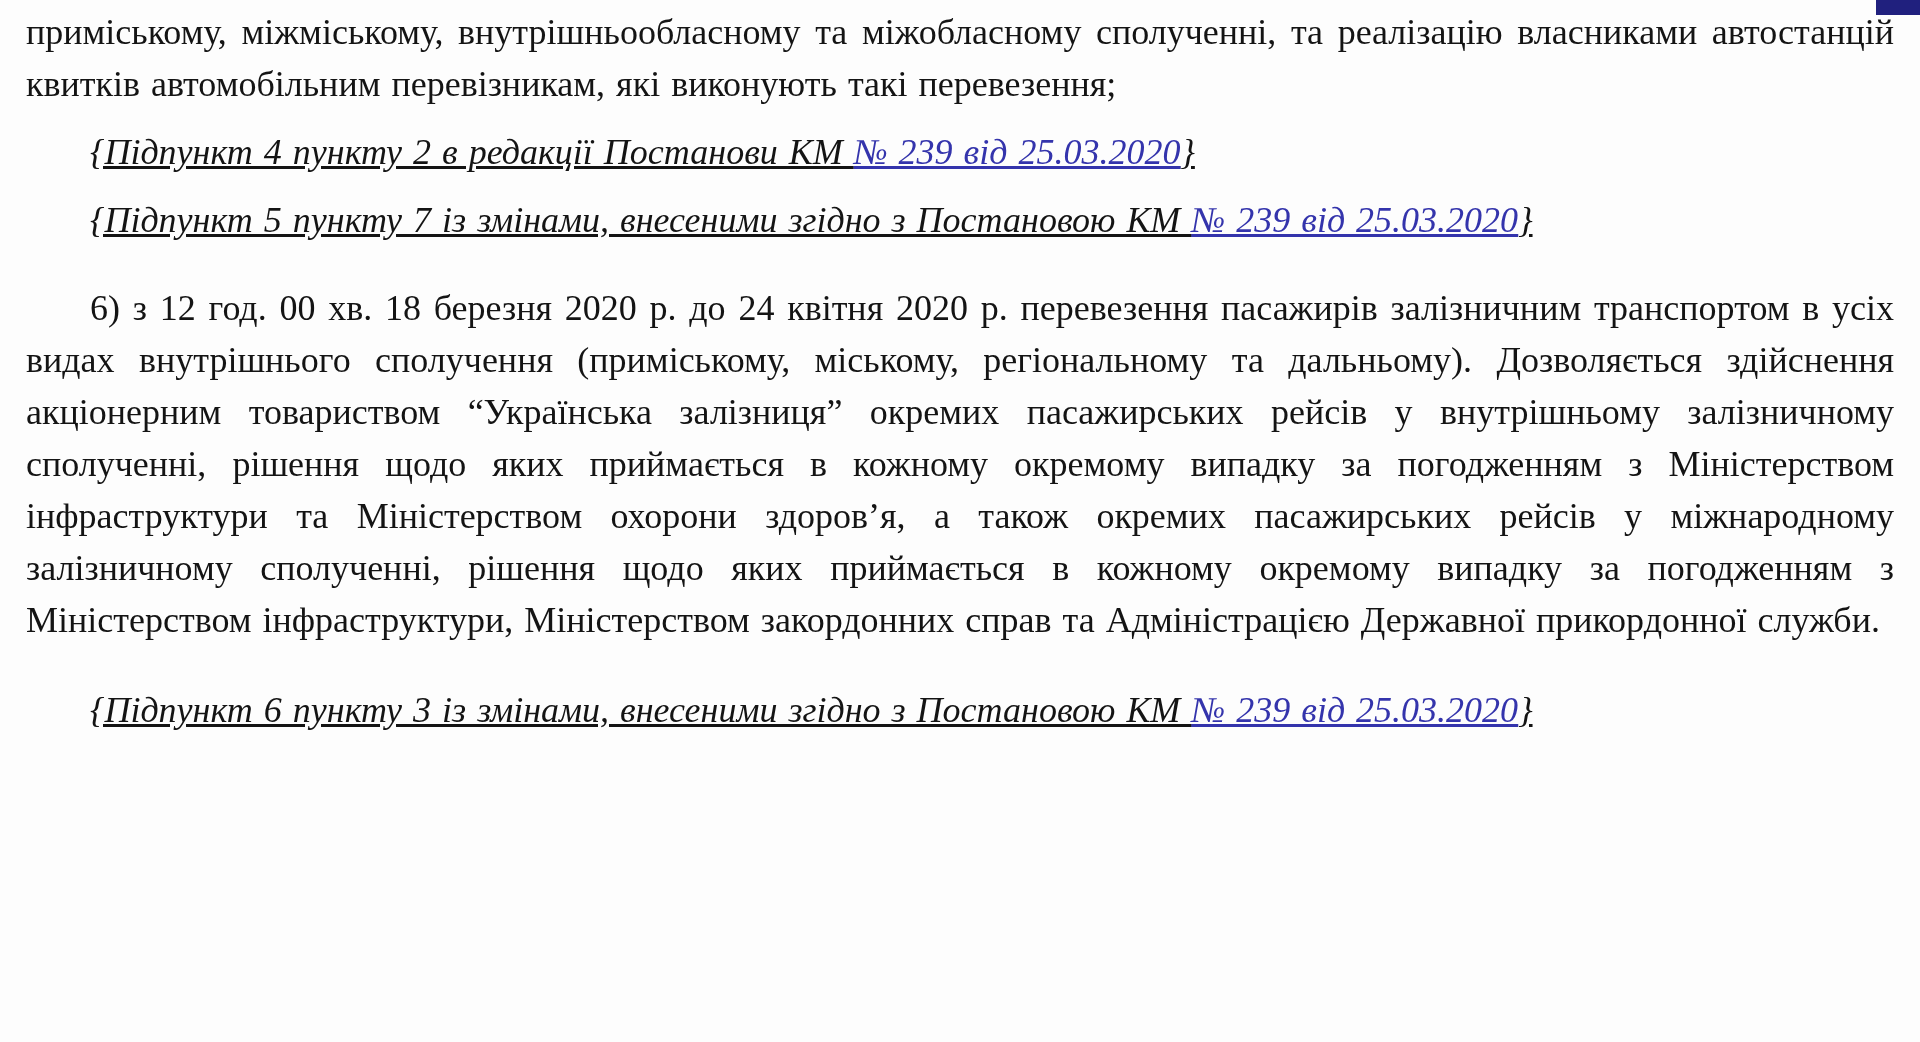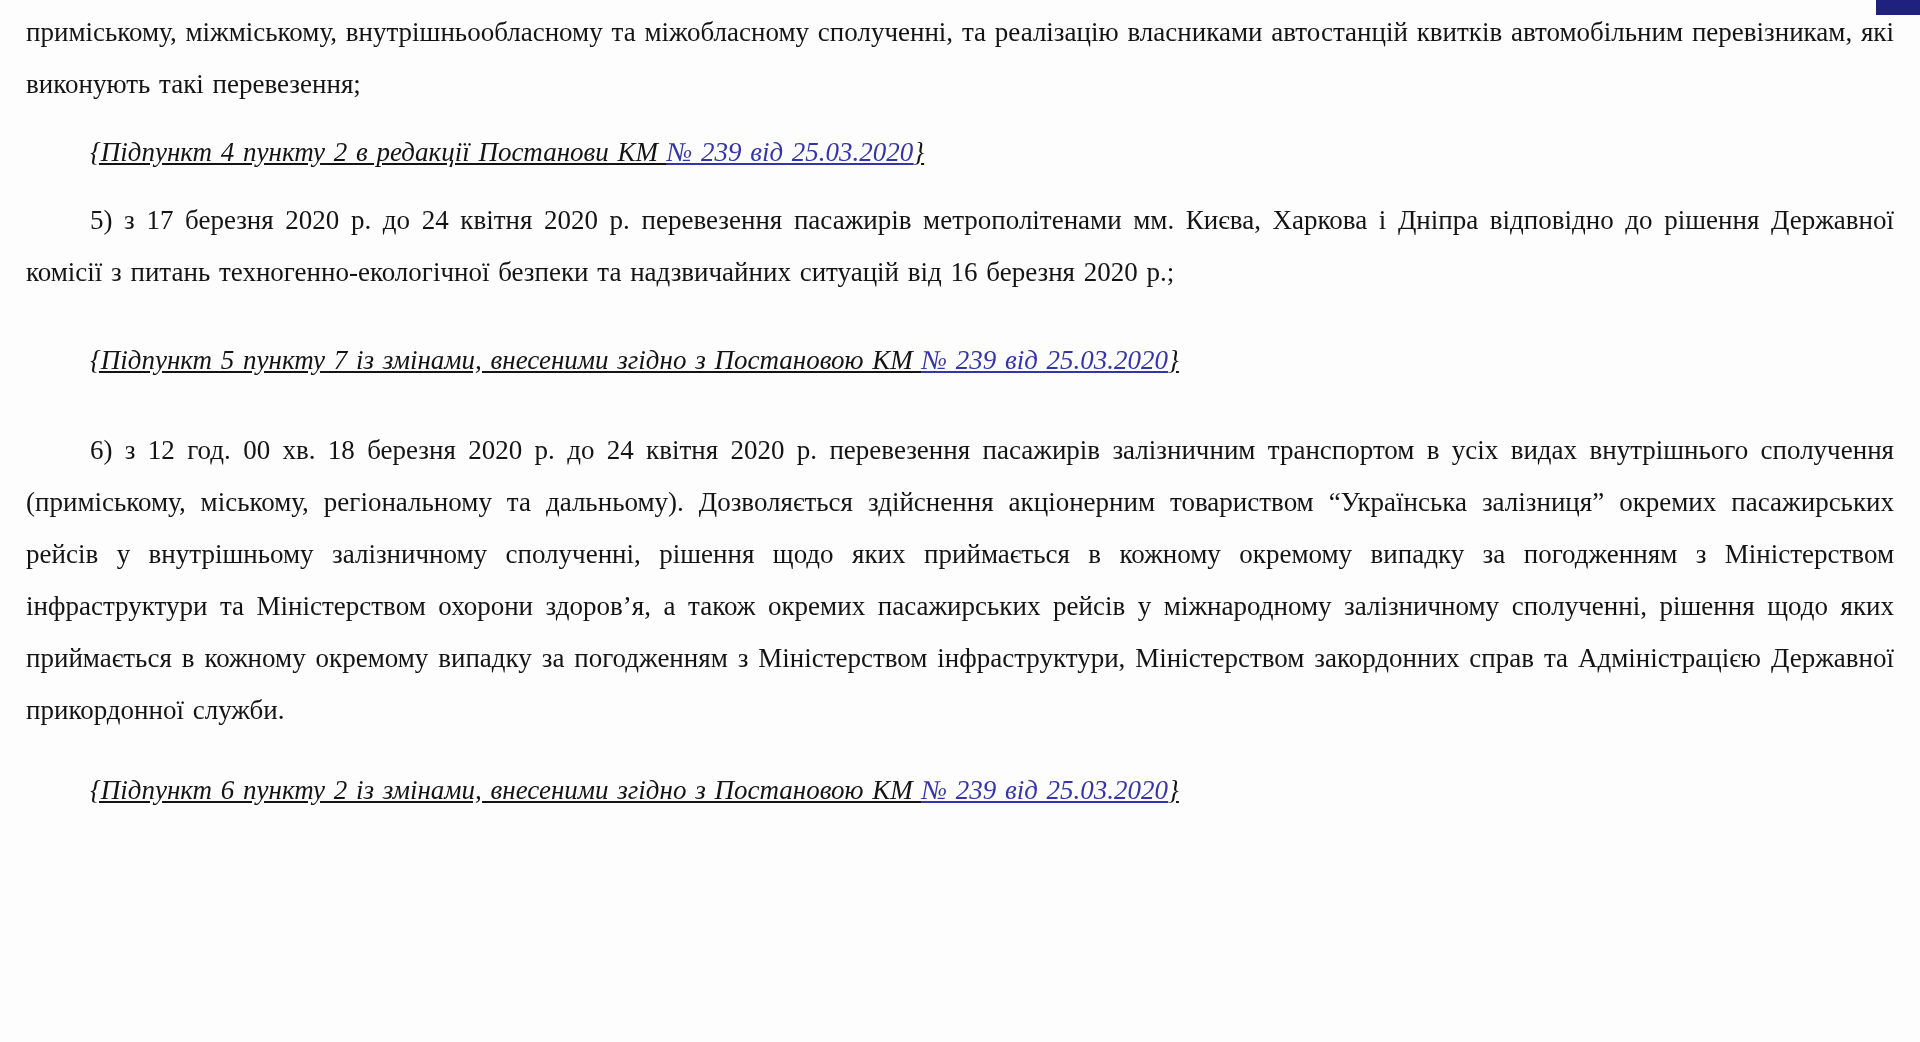--- a/index.html
+++ b/index.html
@@ -13,21 +13,21 @@
     background: #fdfdfd;
     font-family: "Liberation Serif", "DejaVu Serif", serif;
     color: #141414;
     position: relative;
   }
   main {
     padding: 2px 26px 0 26px;
   }
   p {
     margin: 0;
-    font-size: 27px;
+    font-size: 36px;
     line-height: 52px;
     text-align: justify;
     word-spacing: 2px;
   }
   p.indent {
     text-indent: 64px;
   }
   p.amend {
     font-style: italic;
     text-indent: 64px;
@@ -58,21 +58,20 @@
 <body style="background: rgb(253, 253, 253); color: rgb(20, 20, 20);">
 
 <div class="corner-fragment"></div>
 
 <main>
 
   <p class="para">приміському, міжміському, внутрішньообласному та міжобласному сполученні, та реалізацію власниками автостанцій квитків автомобільним перевізникам, які виконують такі перевезення;</p>
 
   <p class="amend"><span>{Підпункт 4 пункту 2 в редакції Постанови КМ </span><a style="color: rgb(52, 52, 172);">№ 239 від 25.03.2020</a><span>}</span></p>
 
-  <p class="para indent">5) з 17 березня 2020 р. до 24 квітня 2020 р. перевезення пасажирів метрополітенами мм. Києва, Харкова і Дніпра відповідно до рішення Державної комісії з питань техногенно-екологічної безпеки та надзвичайних ситуацій від 16 березня 2020 р.;</p>
 
   <p class="amend"><span>{Підпункт 5 пункту 7 із змінами, внесеними згідно з Постановою КМ </span><a style="color: rgb(52, 52, 172);">№ 239 від 25.03.2020</a><span>}</span></p>
 
   <p class="para indent">6) з 12 год. 00 хв. 18 березня 2020 р. до 24 квітня 2020 р. перевезення пасажирів залізничним транспортом в усіх видах внутрішнього сполучення (приміському, міському, регіональному та дальньому). Дозволяється здійснення акціонерним товариством “Українська залізниця” окремих пасажирських рейсів у внутрішньому залізничному сполученні, рішення щодо яких приймається в кожному окремому випадку за погодженням з Міністерством інфраструктури та Міністерством охорони здоров’я,  а також окремих пасажирських рейсів у міжнародному залізничному сполученні, рішення щодо яких приймається в кожному окремому випадку за погодженням з Міністерством інфраструктури, Міністерством закордонних справ та Адміністрацією Державної прикордонної служби.</p>
 
-  <p class="amend"><span>{Підпункт 6 пункту 2 із змінами, внесеними згідно з Постановою КМ </span><a style="color: rgb(52, 52, 172);">№ 239 від 25.03.2020</a><span>}</span></p>
+  <p class="amend"><span>{Підпункт 6 пункту 3 із змінами, внесеними згідно з Постановою КМ </span><a style="color: rgb(52, 52, 172);">№ 239 від 25.03.2020</a><span>}</span></p>
 
 </main>
 
 </body></html>

